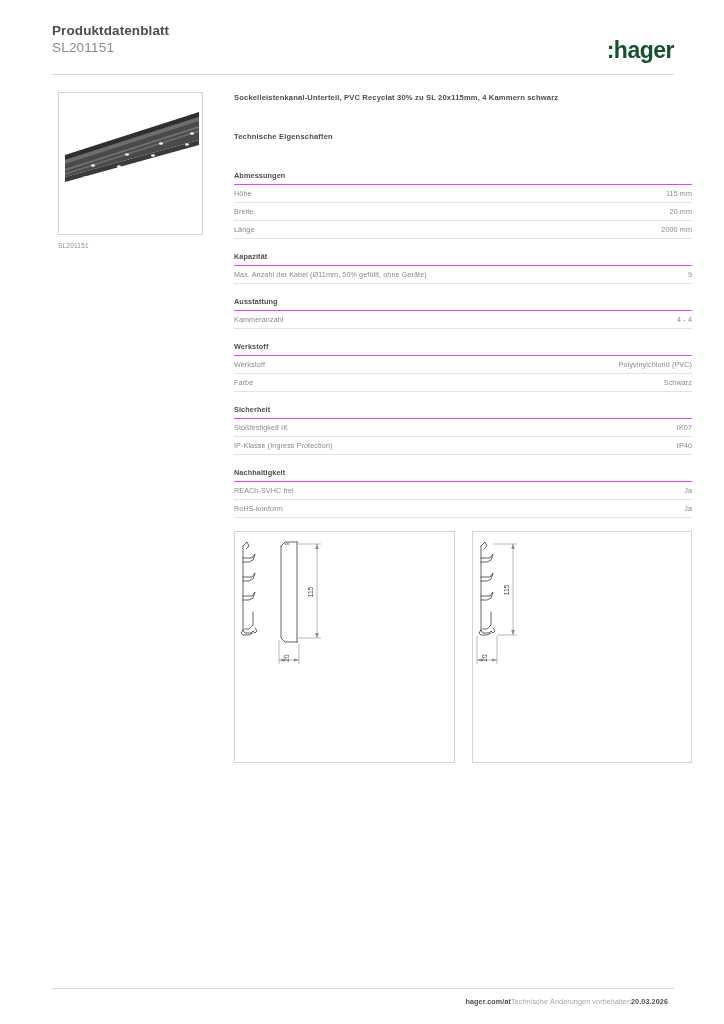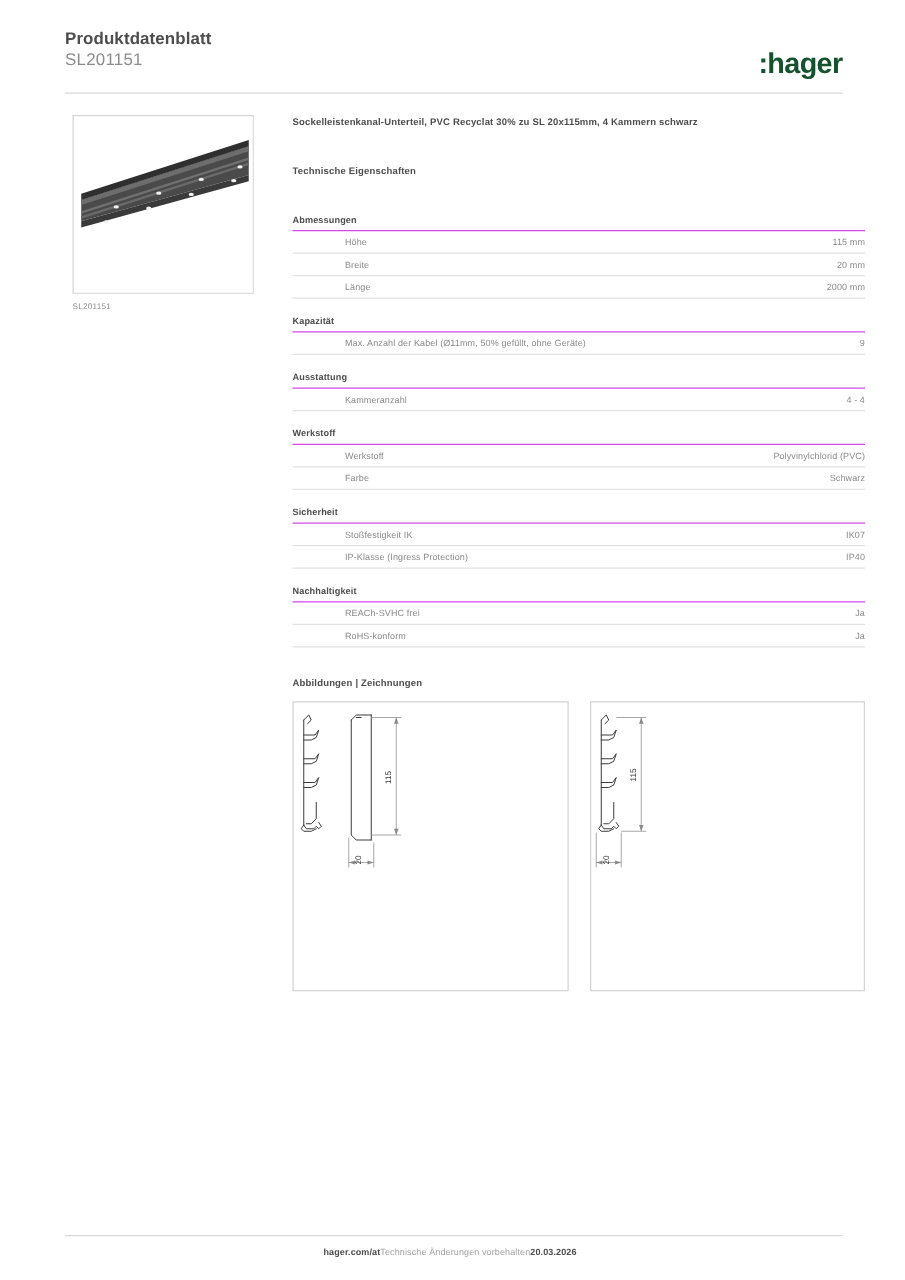--- a/index.html
+++ b/index.html
@@ -133,21 +133,21 @@
     display: flex;
     justify-content: space-between;
     align-items: baseline;
     font-size: 7.2px;
     color: #8a8a8a;
     letter-spacing: 0.1px;
     line-height: 10px;
     padding: 3.5px 0 3.5px 0;
     border-bottom: 1px solid #e2e2e2;
   }
-  .spec-label { text-align: right; margin-left: 42px; }
+  .spec-label { text-align: right; }
   .spec-value { text-align: right; white-space: nowrap; padding-left: 12px; }
 
   
   .drawings-title {
     font-size: 7.6px;
     font-weight: bold;
     color: #4d4d4d;
     letter-spacing: 0.15px;
     line-height: 11px;
     margin-top: 23px;
@@ -175,21 +175,21 @@
     height: 1px;
     background: #d9d9d9;
   }
   .footer {
     position: absolute;
     left: 52px;
     top: 997px;
     width: 616px;
     display: flex;
     align-items: center;
-    justify-content: center;
+    justify-content: flex-end;
     font-size: 7.2px;
   }
   .footer-left  { font-weight: bold; color: #4d4d4d; letter-spacing: 0.1px; }
   .footer-center{ font-weight: normal; color: #a3a3a3; letter-spacing: 0.1px; }
   .footer-right { font-weight: bold; color: #4d4d4d; letter-spacing: 0.1px; }
 </style>
 </head>
 <body>
 
 <div class="page">
@@ -292,21 +292,20 @@
             <span class="spec-label">REACh-SVHC frei</span>
             <span class="spec-value">Ja</span>
           </div>
           <div class="spec-row">
             <span class="spec-label">RoHS-konform</span>
             <span class="spec-value">Ja</span>
           </div>
         </div>
       </div>
 
-    <div class="drawings-title">Abbildungen | Zeichnungen</div>
 
     <div class="drawings-row">
 
       <div class="drawing-box">
         <svg viewBox="0 0 222 232" width="222" height="232">
           <g stroke="#3a3a3a" stroke-width="0.8" fill="none" stroke-linecap="round" stroke-linejoin="round">
 
             <path d="M8,14 L8,98"></path>
             <path d="M8,14 L12,10 L14,14 L11,17"></path>
             <path d="M8,26 L17,26 L20,22 L18,28 L14,30 L8,30"></path>

